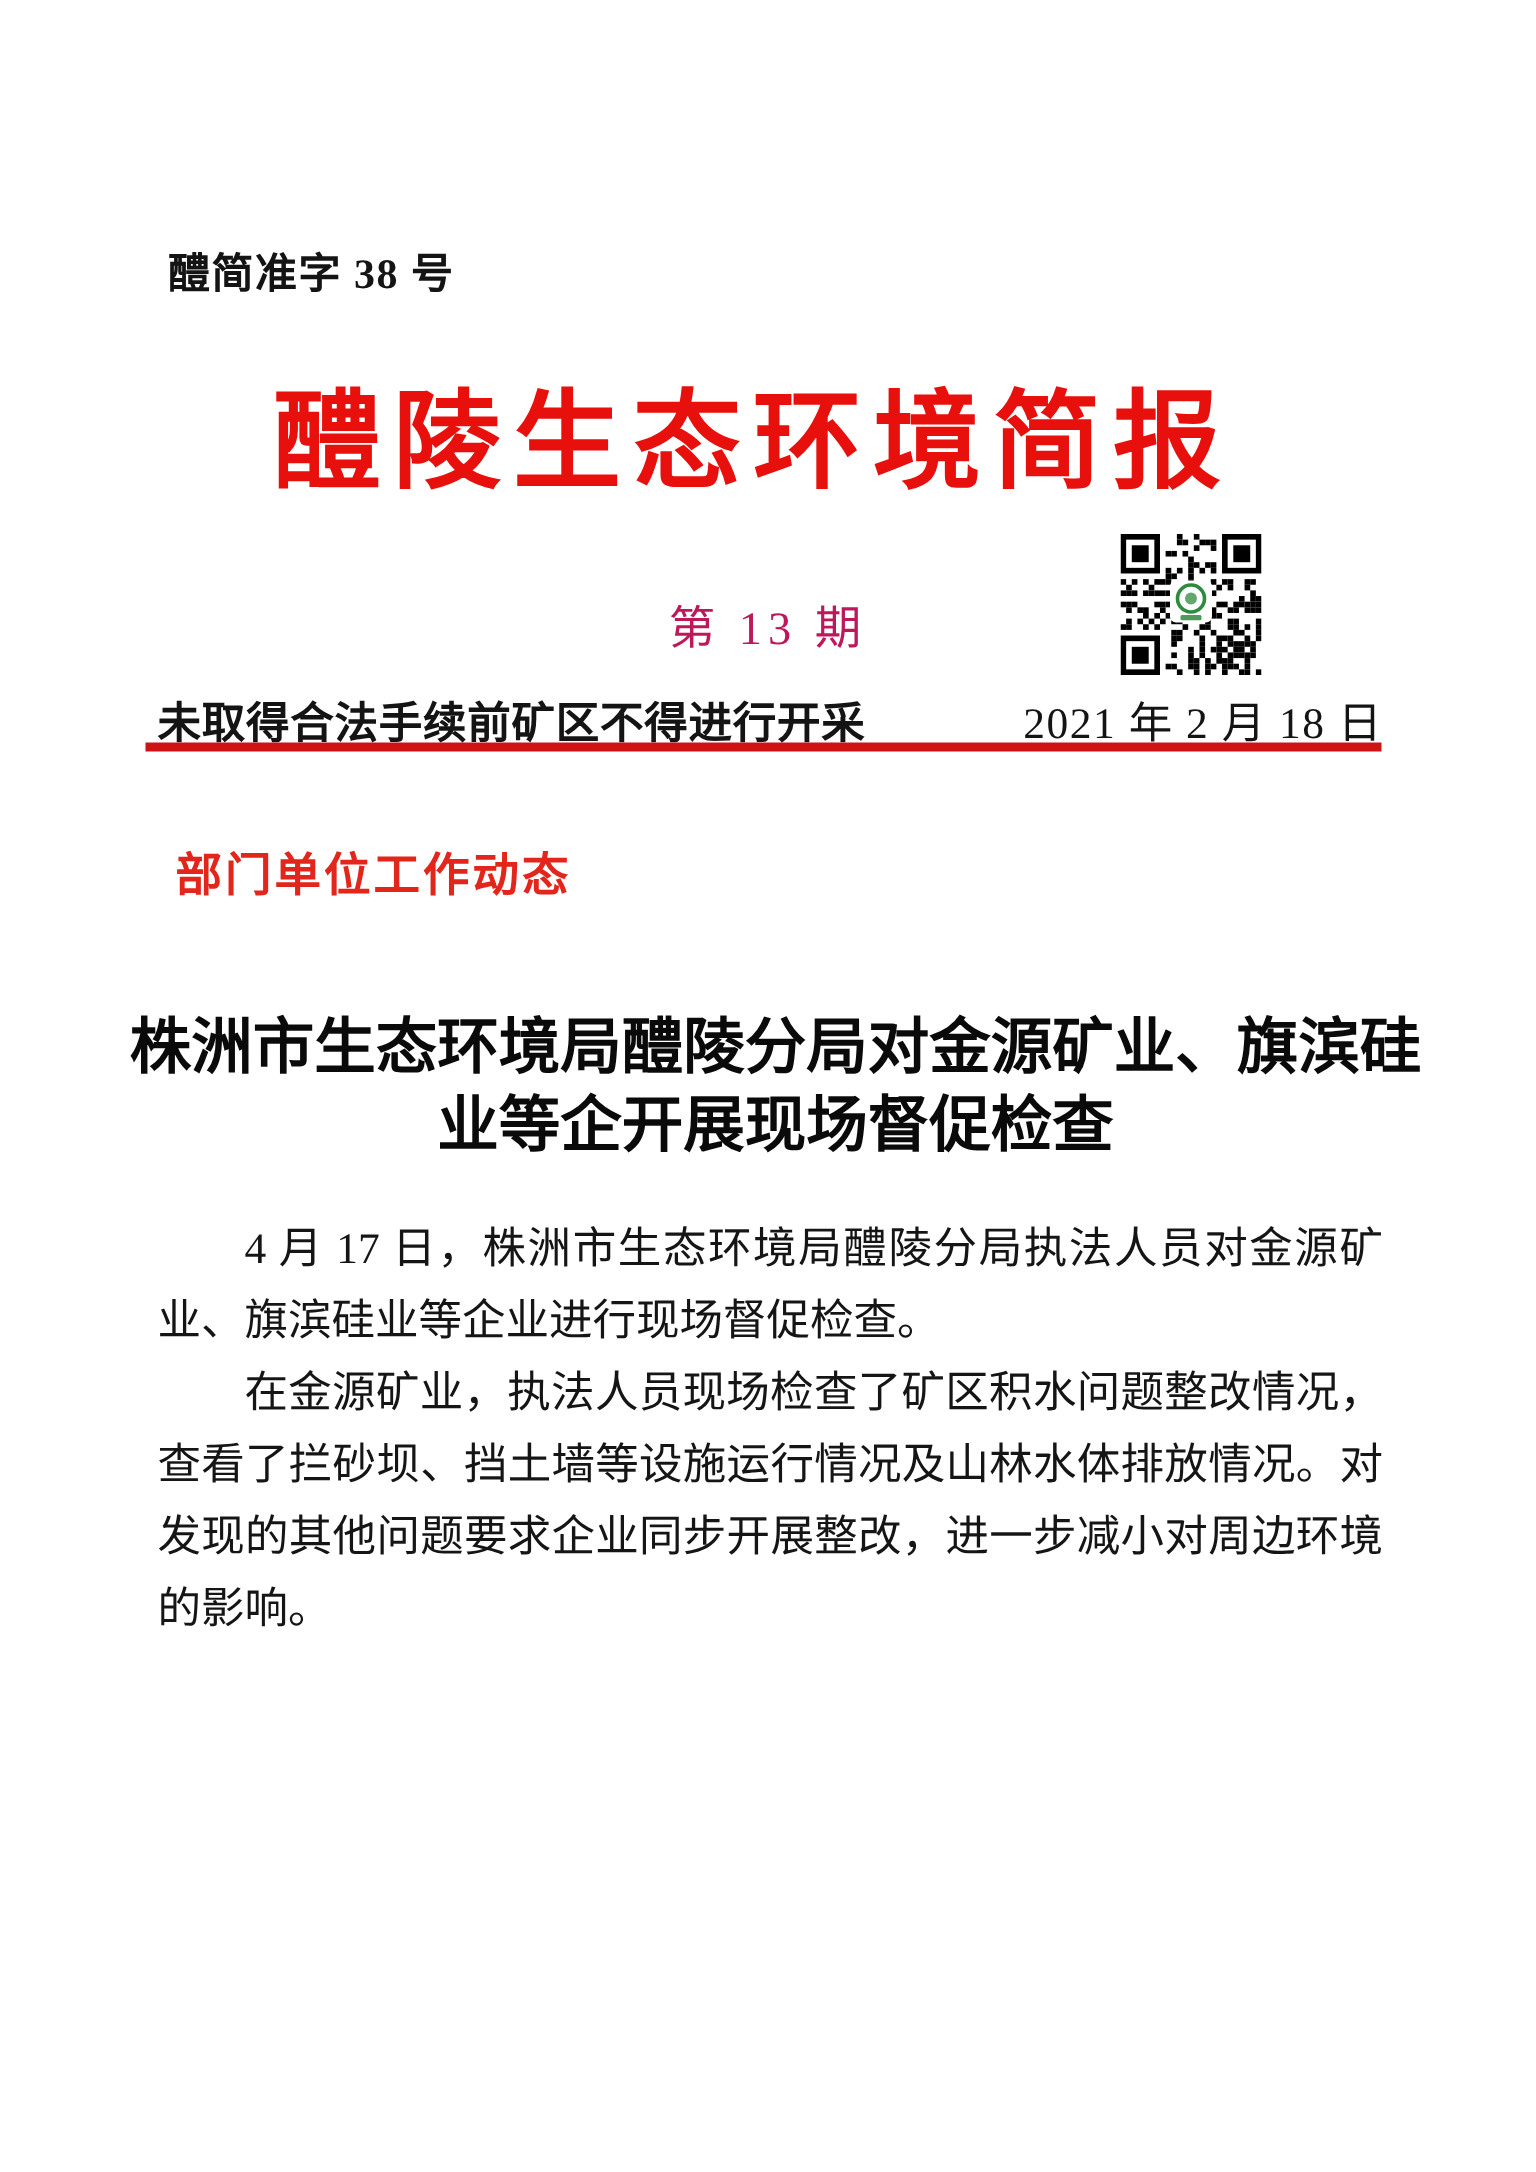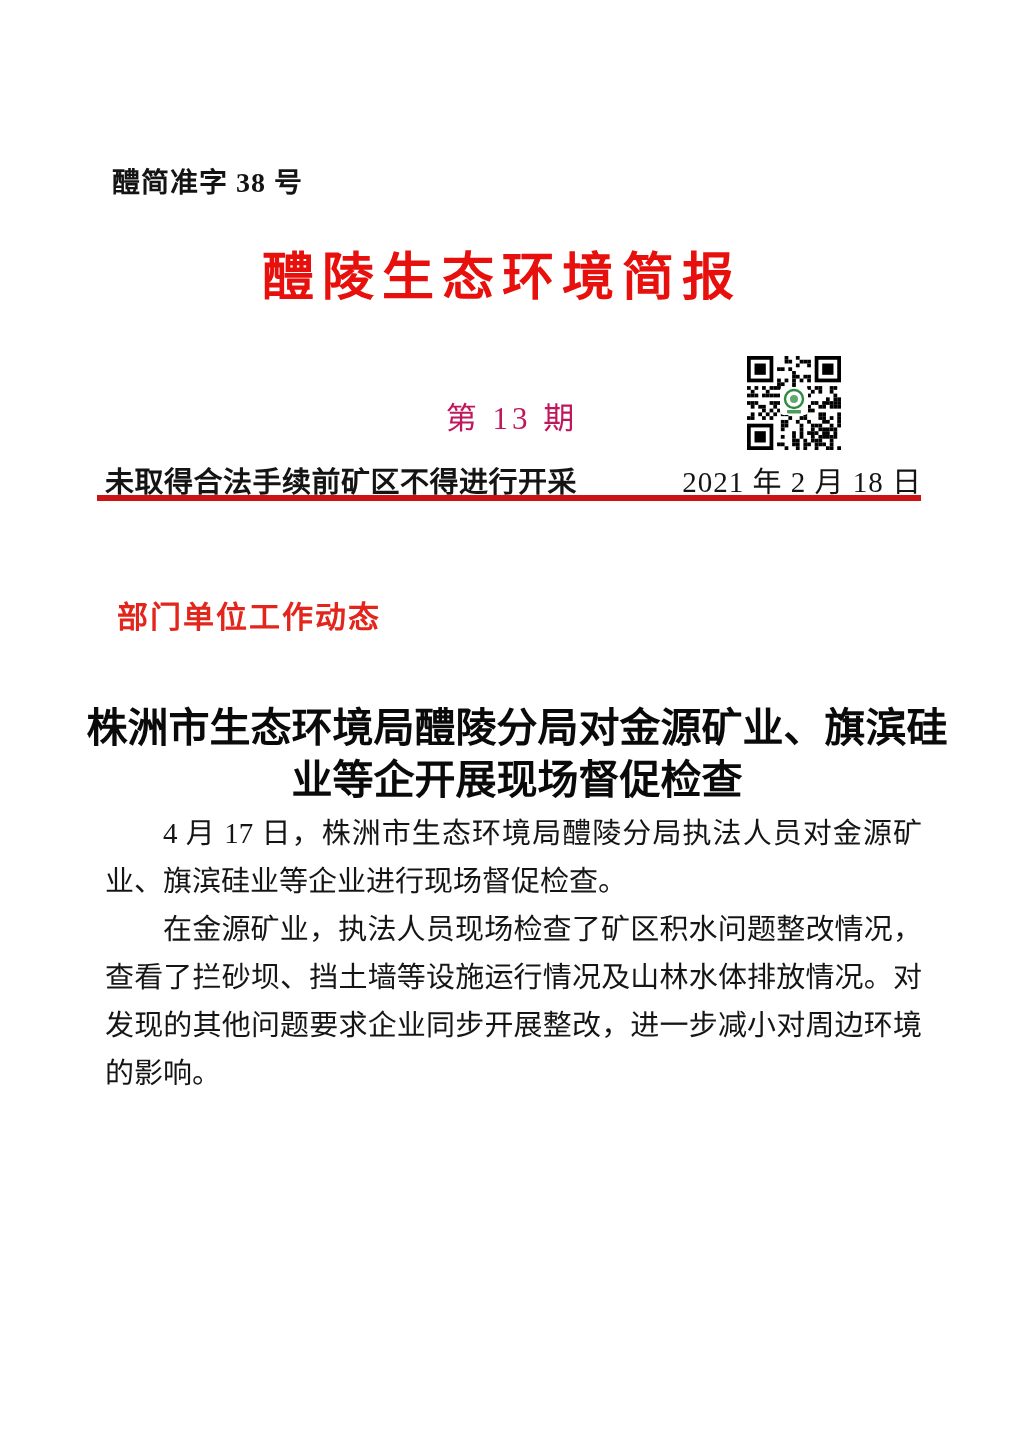--- a/index.html
+++ b/index.html
@@ -21,21 +21,21 @@
     font-weight: bold;
     letter-spacing: 1px;
     color: #141414;
   }
   .masthead-title {
     position: absolute;
     left: 0;
     right: 20px;
     top: 235px;
     text-align: center;
-    font-size: 52px;
+    font-size: 72px;
     font-weight: bold;
     letter-spacing: 8px;
     color: var(--masthead-red, #e8100c);
     font-family: "Liberation Serif", "DejaVu Serif", serif;
     white-space: nowrap;
   }
   .issue-label {
     position: absolute;
     left: 0;
     right: 0;
@@ -69,32 +69,32 @@
     position: absolute;
     left: 97px;
     top: 495px;
     width: 824px;
     height: 6px;
     background: var(--rule-red, #cc1414);
   }
   .section-heading {
     position: absolute;
     left: 117px;
-    top: 592px;
+    top: 558px;
     font-size: 31px;
     font-weight: bold;
     letter-spacing: 2px;
     color: var(--section-red, #e3261b);
     font-family: "Liberation Sans", "DejaVu Sans", sans-serif;
   }
   .article-headline {
     position: absolute;
     left: 82px;
     right: 72px;
-    top: 675px;
+    top: 645px;
     text-align: center;
     font-size: 41px;
     font-weight: bold;
     line-height: 52px;
     letter-spacing: 0;
     color: #0a0a0a;
   }
   .article-body {
     position: absolute;
     left: 105px;

